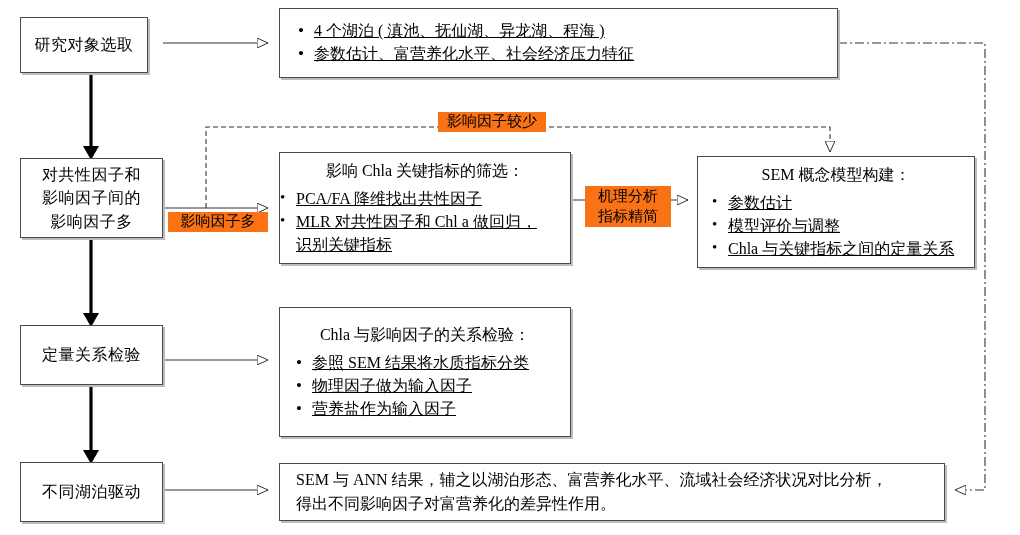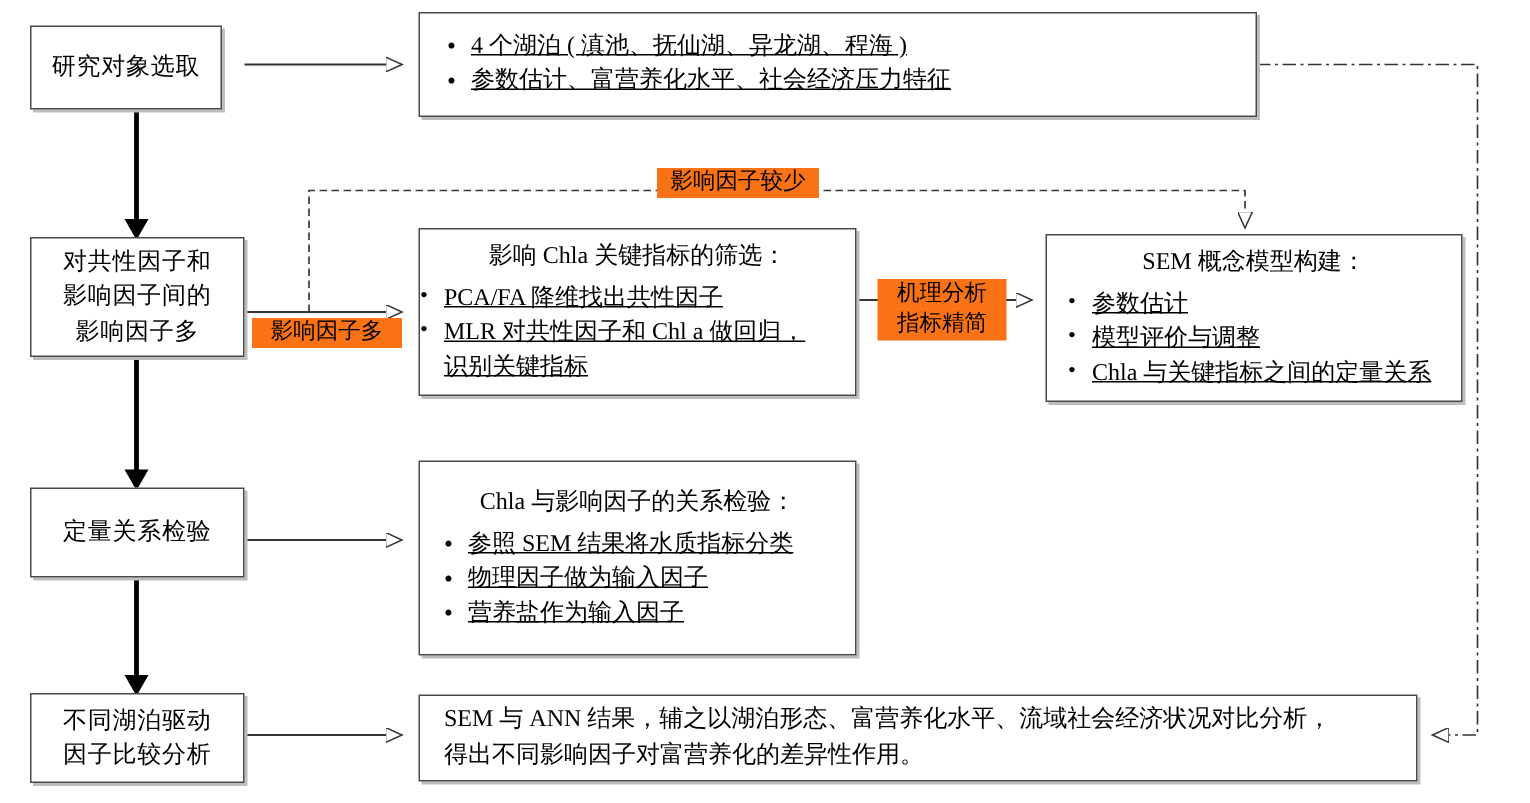--- a/index.html
+++ b/index.html
@@ -80,21 +80,20 @@
     <div class="ln">影响因子间的</div>
     <div class="ln">影响因子多</div>
   </div>
 
   <div class="box proc shadow" style="left:20px;top:325px;width:143px;height:60px;">
     <div class="ln">定量关系检验</div>
   </div>
 
   <div class="box proc shadow" style="left:20px;top:462px;width:143px;height:60px;">
     <div class="ln">不同湖泊驱动</div>
-    <div class="ln">因子比较分析</div>
   </div>
 
   <div class="box shadow" style="left:279px;top:8px;width:559px;height:70px;padding:10px 18px;">
     <ul class="bullets bigdot">
       <li>4 个湖泊 ( 滇池、抚仙湖、异龙湖、程海 )</li>
       <li>参数估计、富营养化水平、社会经济压力特征</li>
     </ul>
   </div>
 
   <div class="box shadow" style="left:279px;top:152px;width:292px;height:112px;padding:9px 0;">

